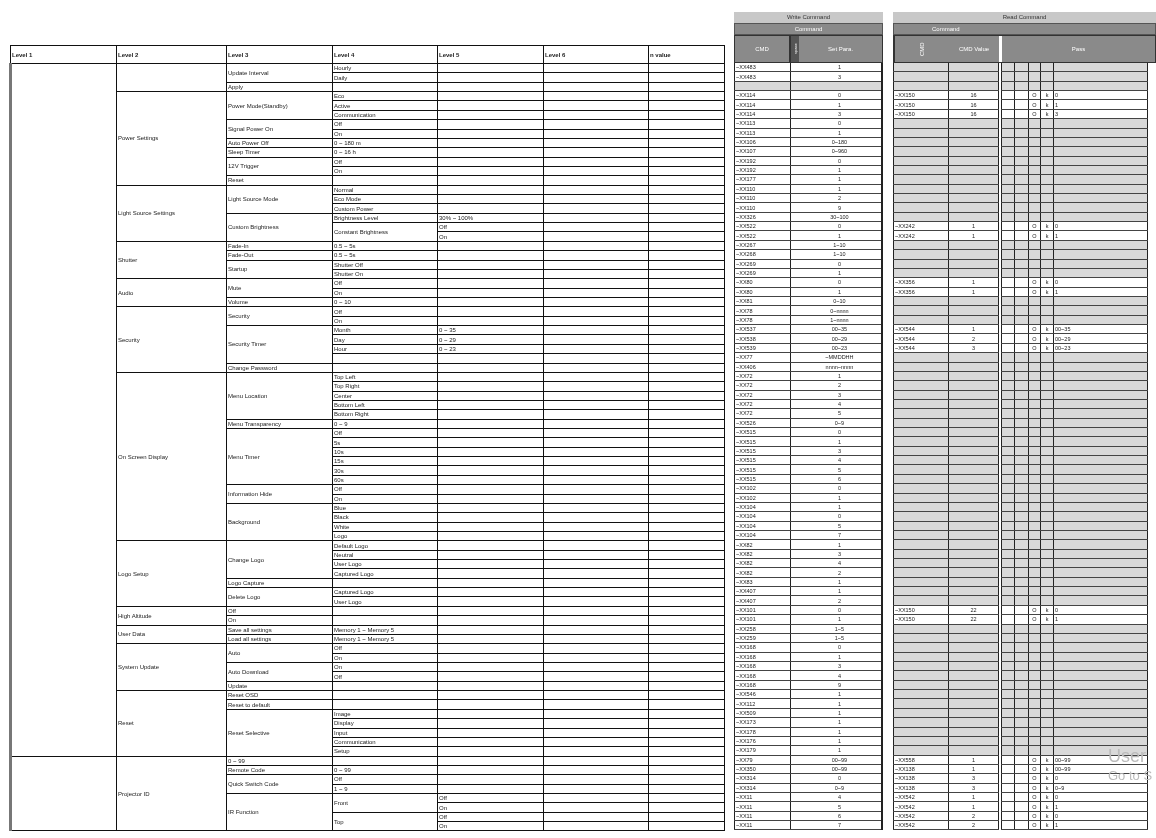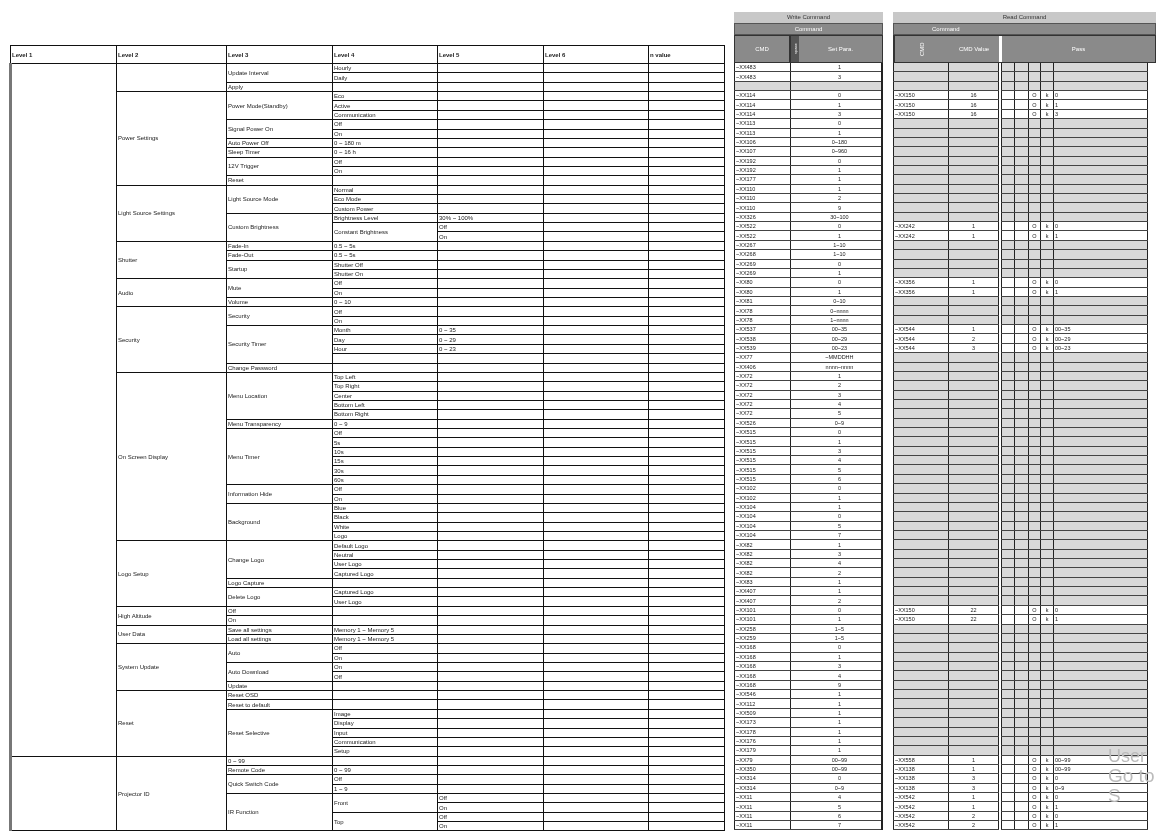--- a/index.html
+++ b/index.html
@@ -20,21 +20,21 @@
   table.cmd td.c1{border-left:1px solid #222;border-right:1px solid #222;}
   table.cmd td.c3{text-align:center;border-right:2px solid #222;}
   table.cmd tr.grey td{background:#d9d9d9;}
   table.rd{border-collapse:collapse;table-layout:fixed;font-size:5.5px;}
   table.rd td{height:8.37px;line-height:8px;padding:0 1px;border-bottom:1px solid #444;white-space:nowrap;overflow:hidden;background:#d9d9d9;}
   table.rd tr.on td{background:#fff;}
   table.rd td.v{text-align:center;}
   table.rd td.b{border-left:1px solid #222;}
   table.rd td.gap{background:#fff;border-bottom:none;}
   .watermark{position:absolute;left:1108px;top:746px;color:#bbb;font-size:18px;line-height:20px;}
-  .watermark span{display:block;font-size:19px;}
+  .watermark span{display:block;font-size:13px;}
 </style>
 </head>
 <body>
 
 <div class="sheet">
   <table class="menu" id="menu">
     <colgroup>
       <col style="width:106px">
         <col style="width:110px">
         <col style="width:106px">

